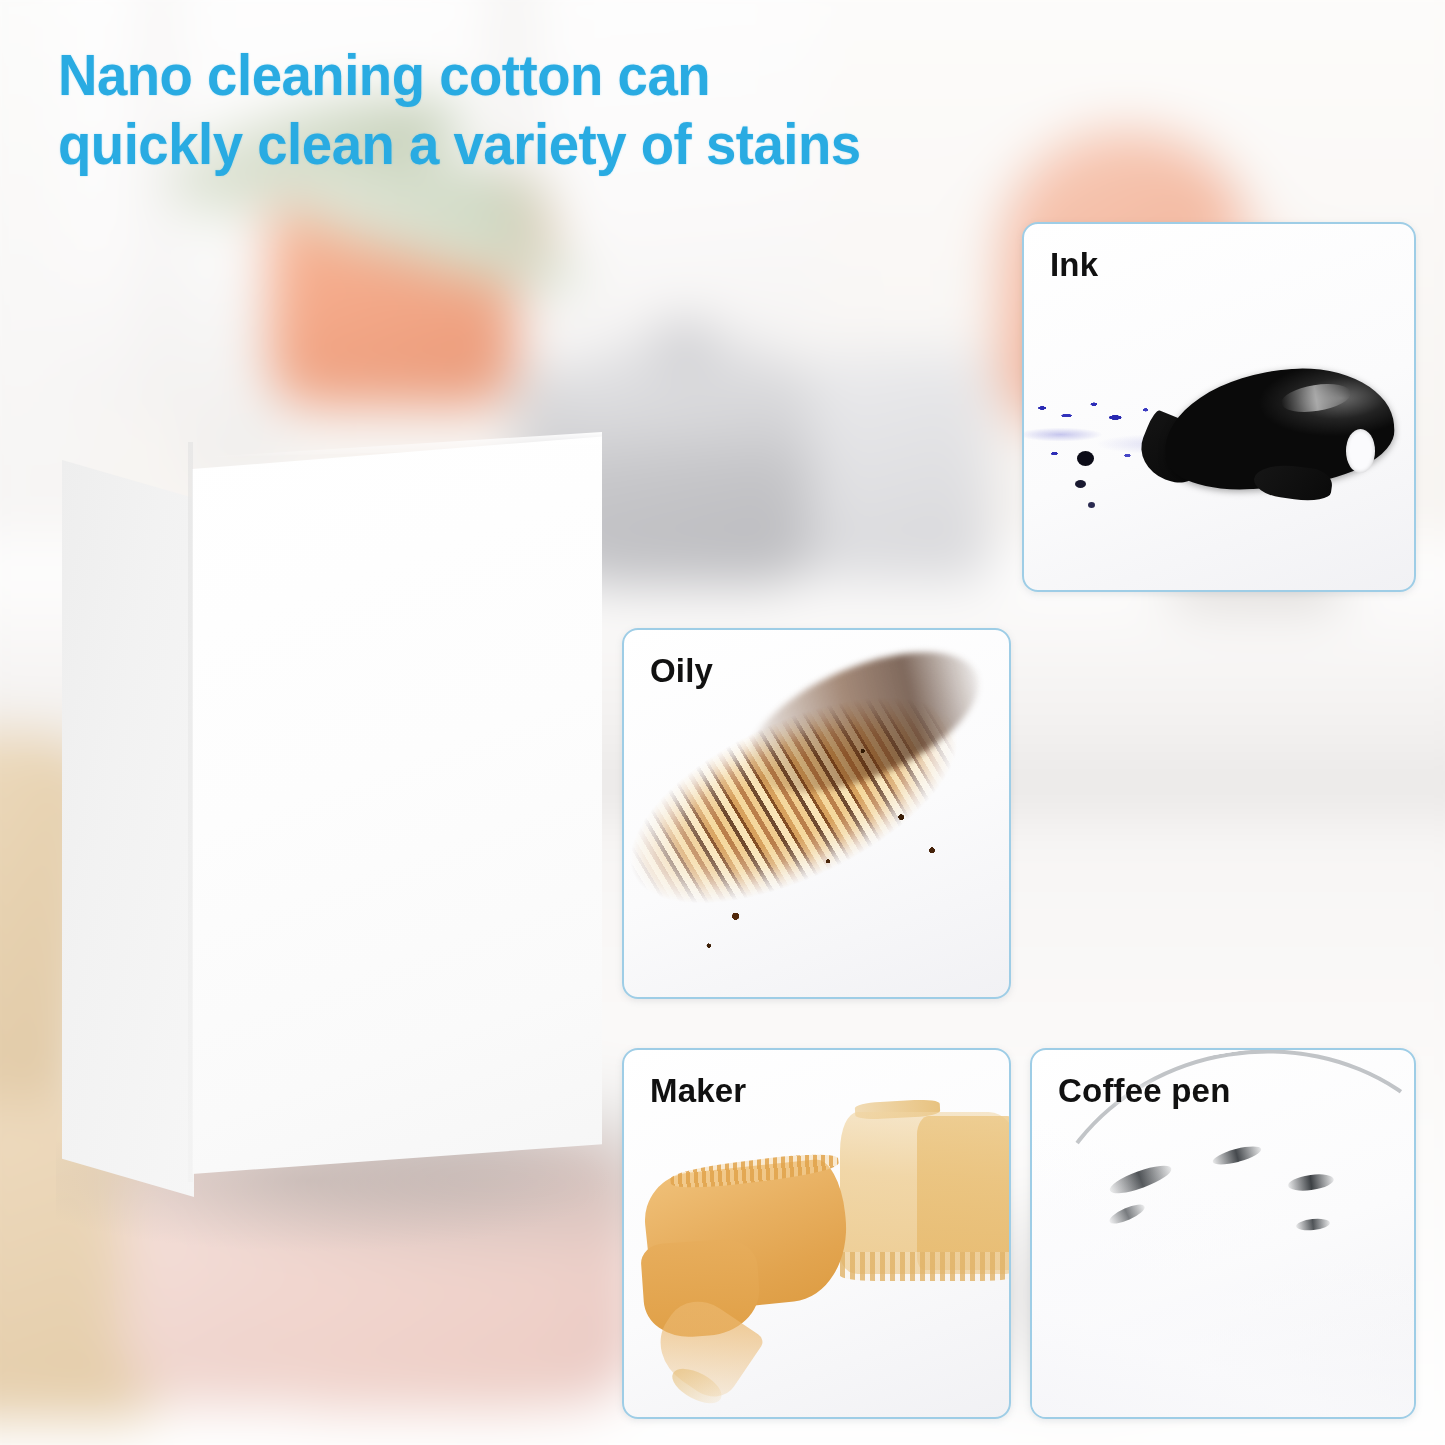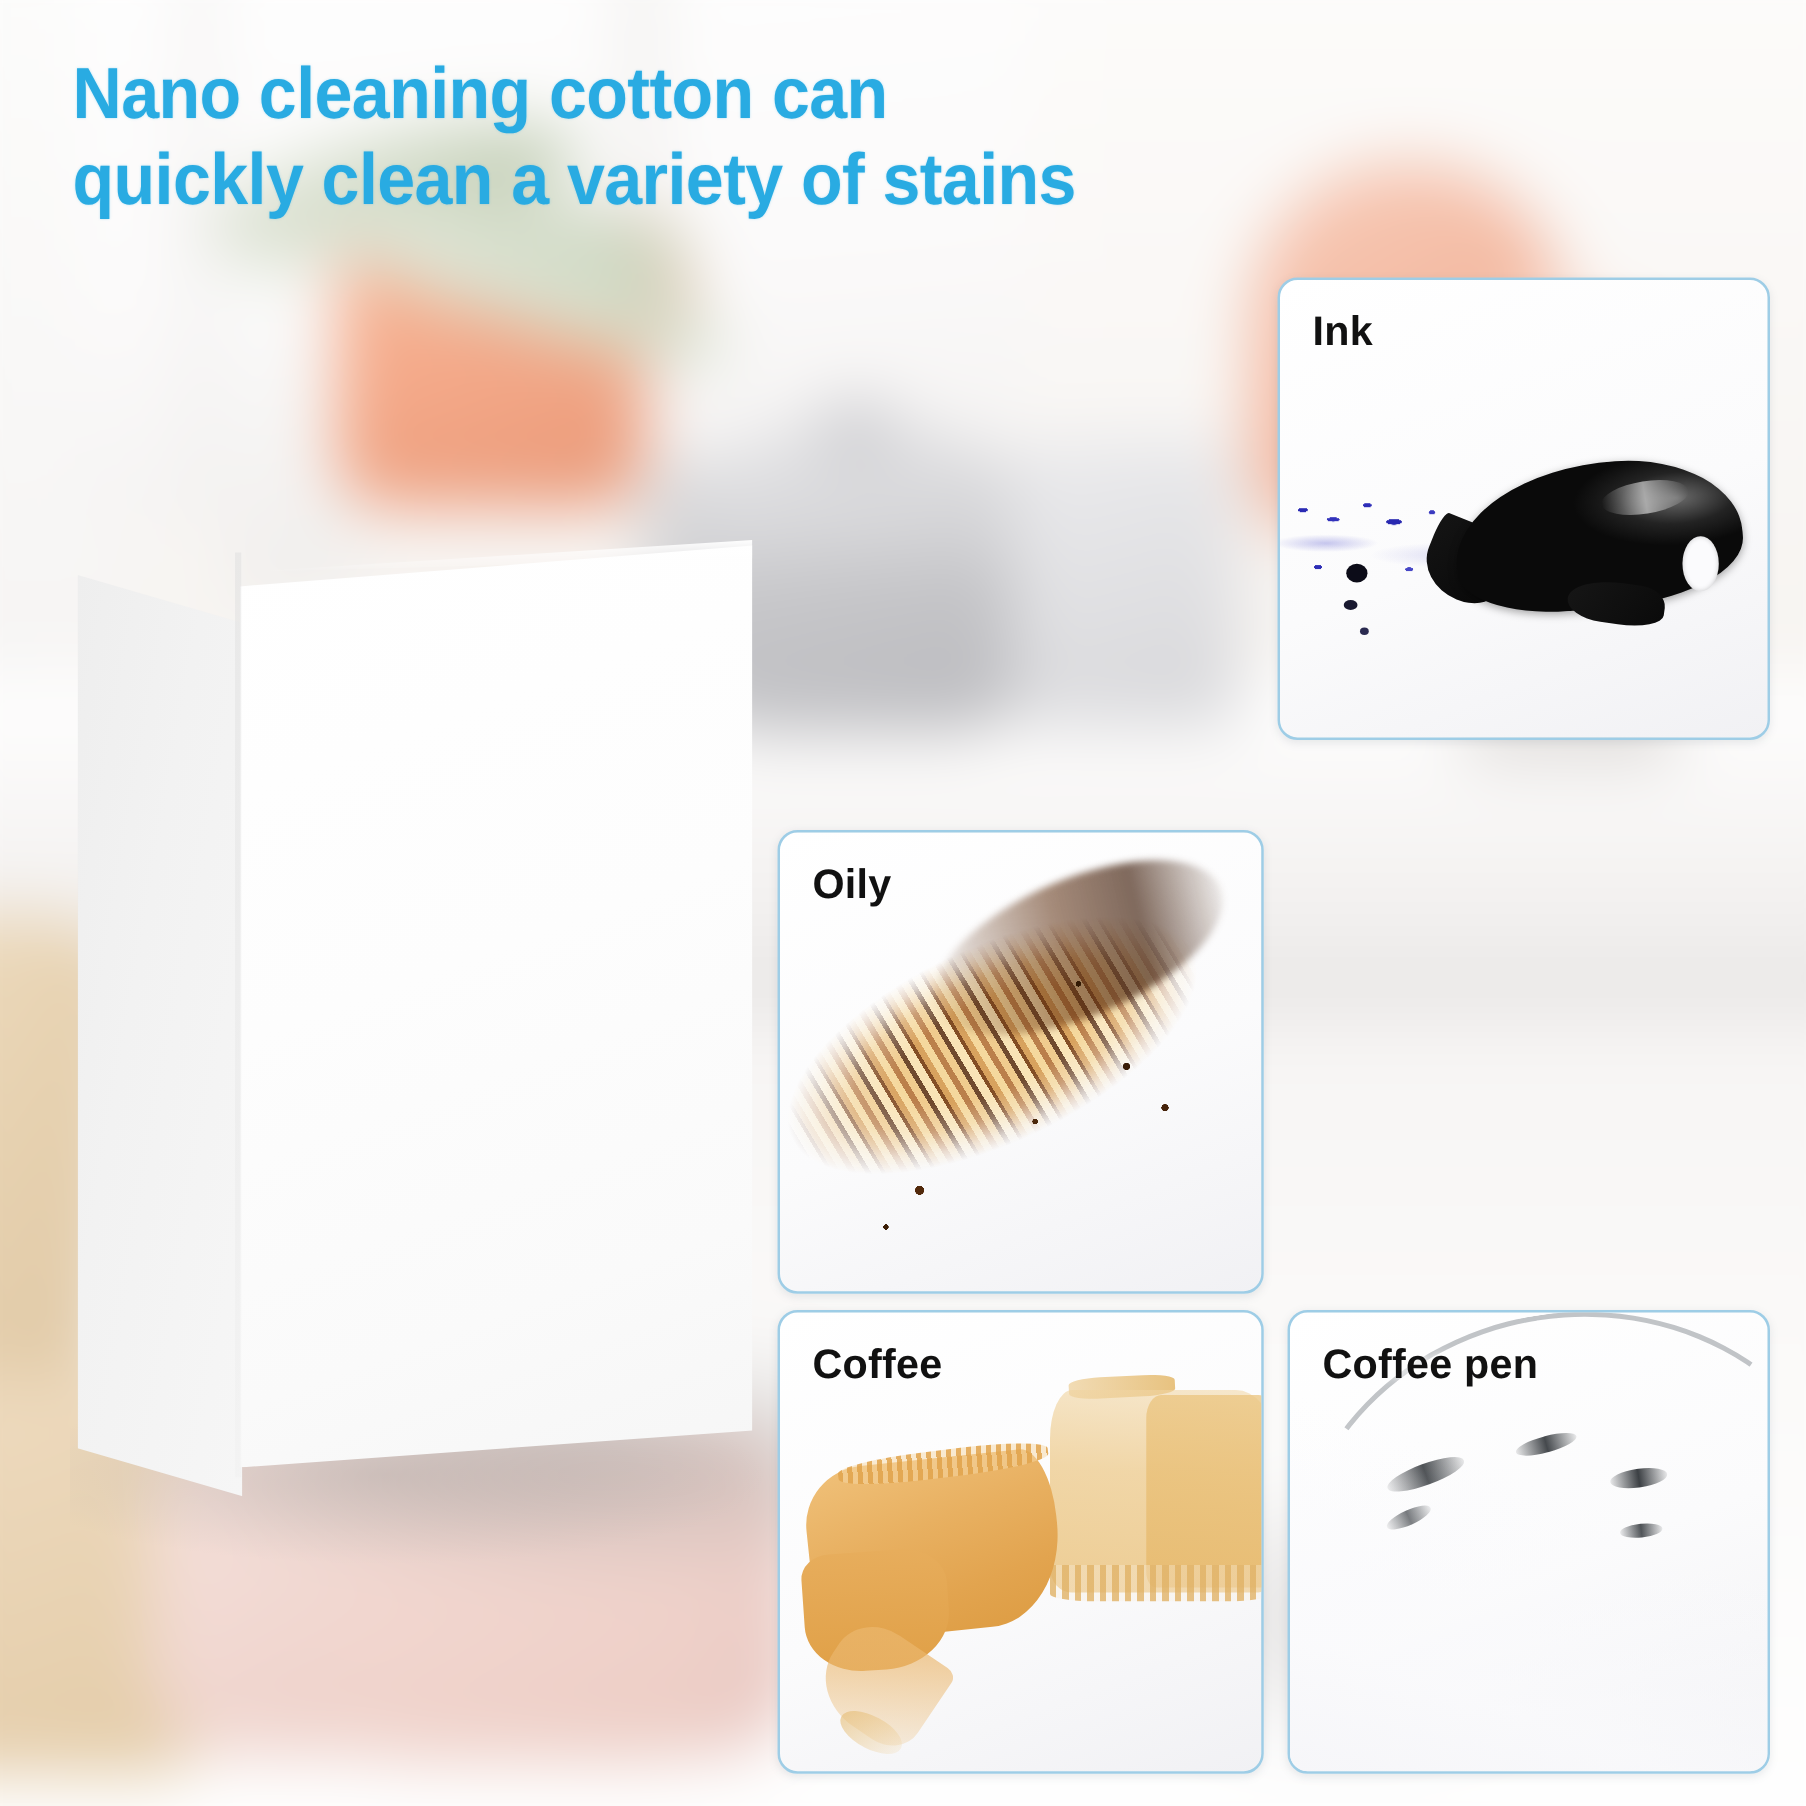--- a/index.html
+++ b/index.html
@@ -166,21 +166,21 @@
   .ink-hole{position:absolute;left:82.5%;top:56%;width:7.5%;height:12%;
     background:#fbfbfd;border-radius:50%;box-shadow:inset 0 0 4px rgba(0,0,0,.2);}
   .ink-hi{position:absolute;left:66%;top:44%;width:18%;height:7%;
     background:linear-gradient(90deg,rgba(255,255,255,.0),rgba(255,255,255,.55),rgba(255,255,255,0));
     border-radius:50%;transform:rotate(-9deg);}
   .ink-drip{position:absolute;left:59%;top:66%;width:20%;height:9%;
     background:linear-gradient(120deg,#161616,#0a0a0a);
     border-radius:60% 30% 50% 40% / 60% 50% 40% 50%;transform:rotate(8deg);}
 
   
-  #card-oily{left:622px;top:664px;width:385px;height:367px;}
+  #card-oily{left:622px;top:628px;width:385px;height:367px;}
   .oil-smear{position:absolute;left:4%;top:6%;width:96%;height:86%;
     transform:rotate(-25deg);transform-origin:40% 70%;
     background:
       repeating-linear-gradient(84deg,
         rgba(120,62,18,.92) 0px, rgba(120,62,18,.92) 3px,
         rgba(209,146,66,.85) 3px, rgba(209,146,66,.85) 8px,
         rgba(244,214,152,.95) 8px, rgba(244,214,152,.95) 14px,
         rgba(170,96,30,.80) 14px, rgba(170,96,30,.80) 19px,
         rgba(238,198,130,.90) 19px, rgba(238,198,130,.90) 25px,
         rgba(86,42,10,.85) 25px, rgba(86,42,10,.85) 29px,
@@ -361,21 +361,21 @@
       <div class="cof-right-bar"></div>
       <div class="cof-right"></div>
       <div class="cof-right-dark"></div>
       <div class="cof-fringe"></div>
       <div class="cof-left"></div>
       <div class="cof-left-b"></div>
       <div class="cof-top-edge"></div>
       <div class="cof-tail"></div>
       <div class="cof-speck"></div>
     </div>
-    <div class="card-label">Coffee</div>
+    <div class="card-label">Maker</div>
   </div>
 
   <div class="card" id="card-pen">
     <div class="stain pen-wrap">
       <div class="pen-5"></div>
 
       <div class="pen-dark1"></div>
       <div class="pen-dark2"></div>
       <div class="pen-dark3"></div>
       <div class="pen-dark4"></div>

